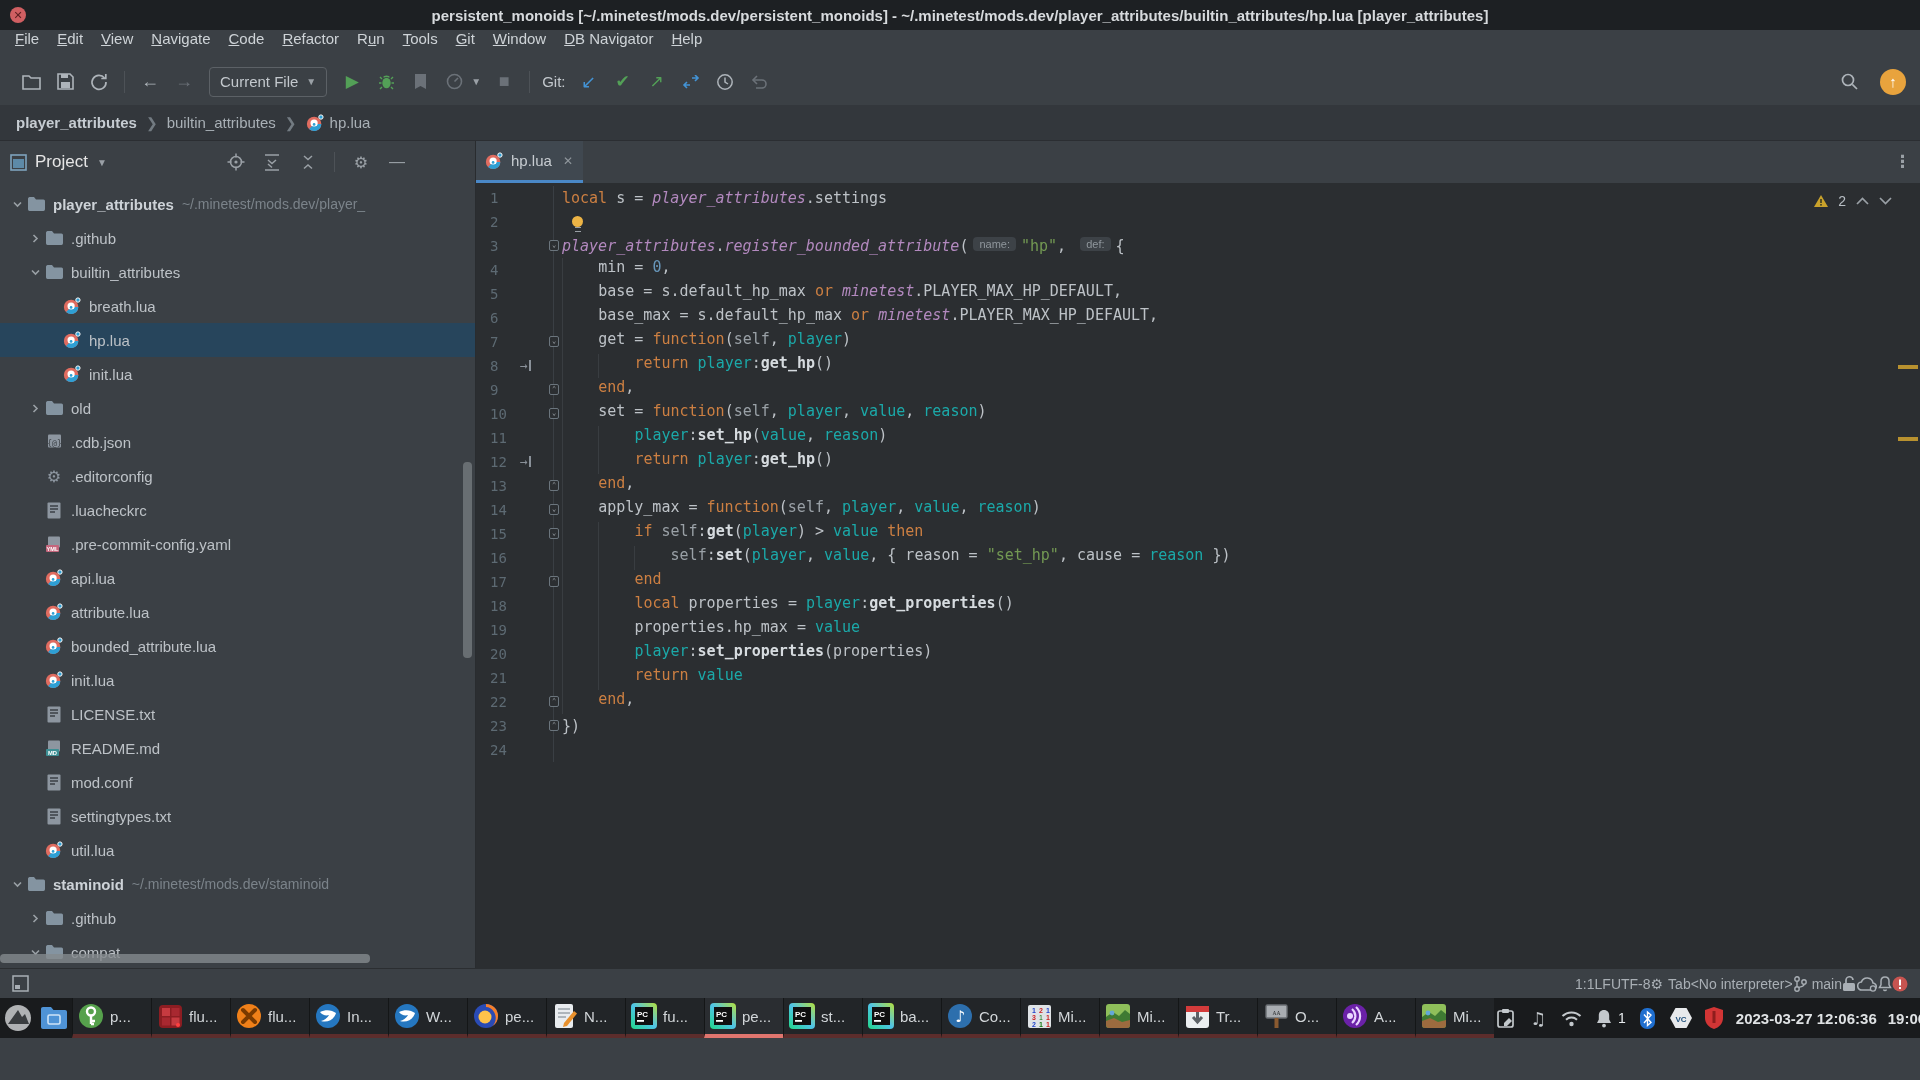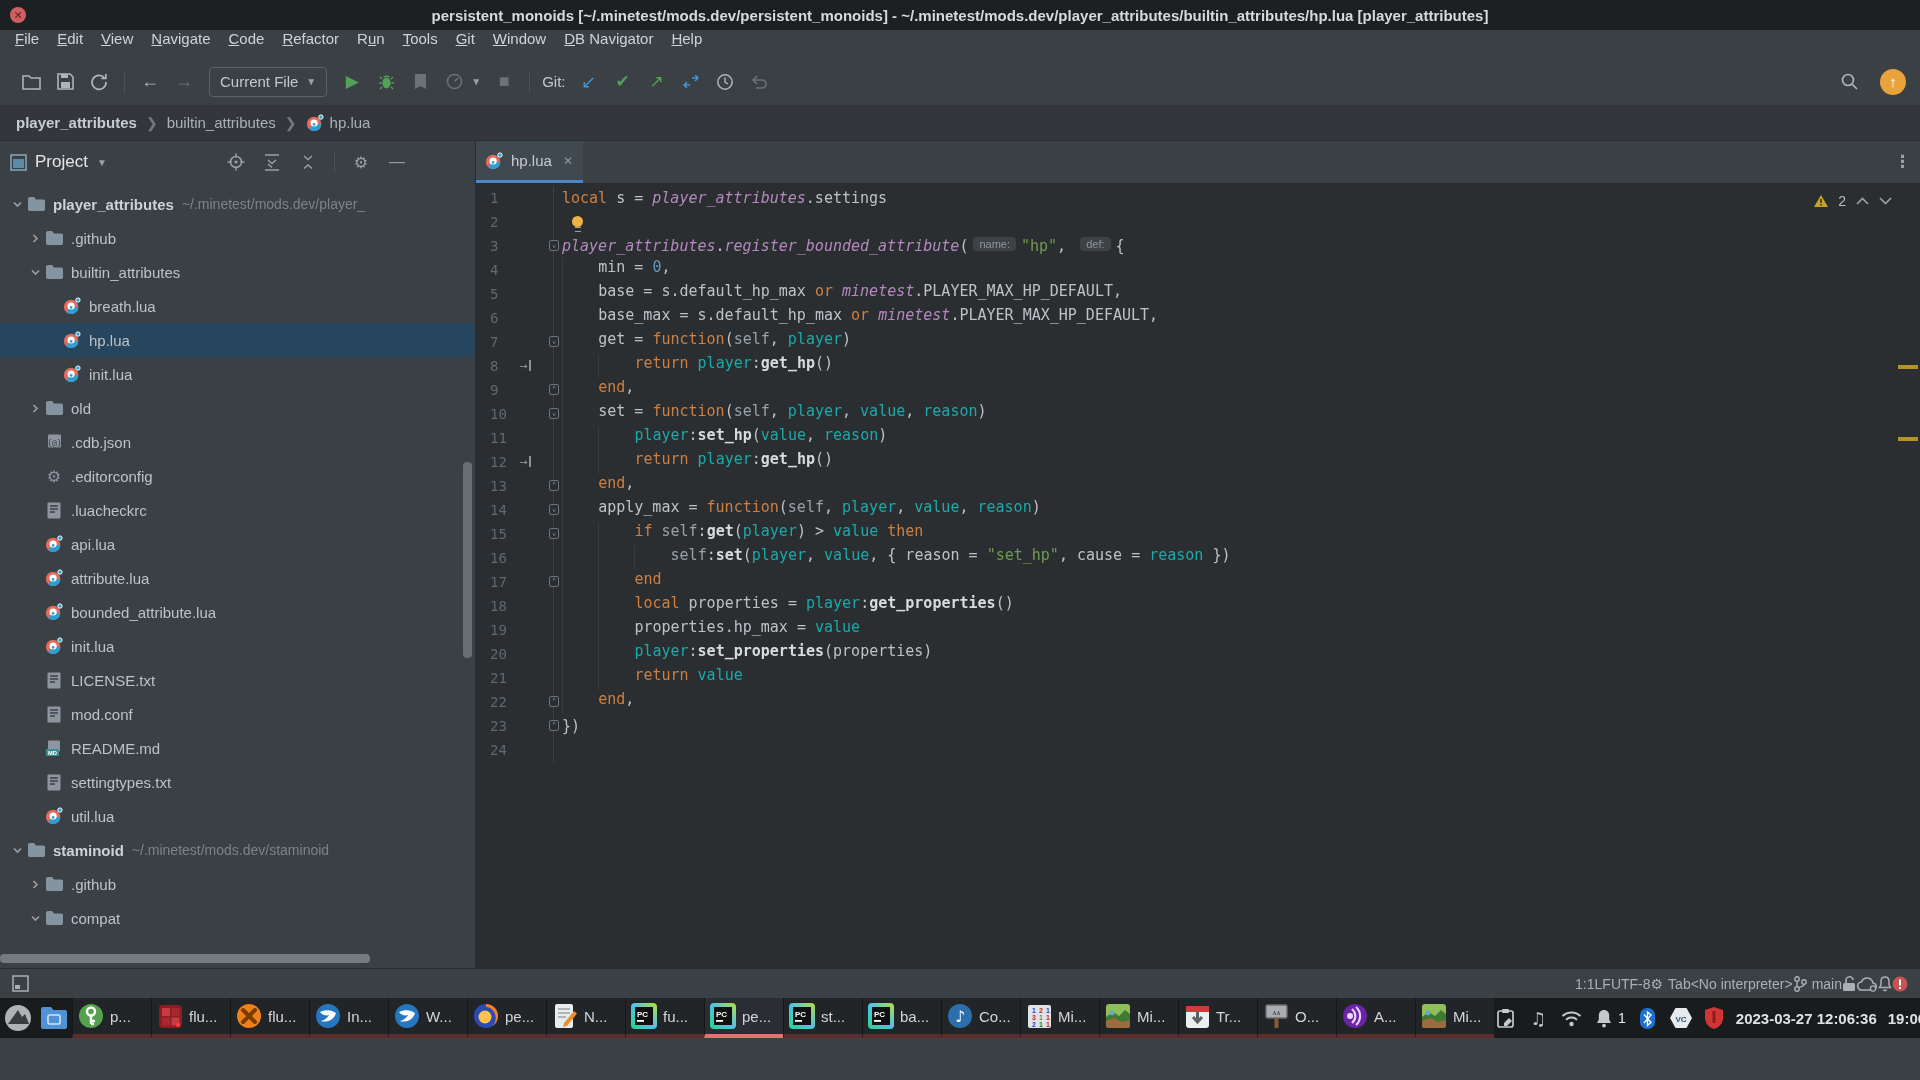--- a/index.html
+++ b/index.html
@@ -397,20 +397,32 @@
               <rect x="0.5" y="0.5" width="13" height="16" rx="1" fill="#8d96a0"></rect>
               <path d="M3 4h8M3 7h8M3 10h5" stroke="#3b4045" stroke-width="1.3"></path>
             </svg>
           </span>
           <span class="tname">.luacheckrc</span>
         </div>
         <div class="trow">
           <span class="t-ind" style="width: 26px;"></span>
           <span class="chev"></span>
           <span class="ticon">
+            <svg width="16" height="17" viewBox="0 0 16 17">
+              <rect x="2" y="0.5" width="12" height="11" rx="1" fill="#8d96a0"></rect>
+              <rect x="0" y="9" width="13" height="7" rx="1" fill="#c4667c"></rect>
+              <text x="6.5" y="14.6" font-size="5.6" fill="#fff" text-anchor="middle" font-weight="bold" font-family="sans-serif">YML</text>
+            </svg>
+          </span>
+          <span class="tname">.pre-commit-config.yaml</span>
+        </div>
+        <div class="trow">
+          <span class="t-ind" style="width: 26px;"></span>
+          <span class="chev"></span>
+          <span class="ticon">
             <svg width="18" height="18" viewBox="0 0 20 20">
               <circle cx="9" cy="11" r="8" fill="#e06c60"></circle>
               <path d="M9 11 H17 A8 8 0 0 1 3.4 16.6 Z" fill="#2e9fd4"></path>
               <circle cx="9" cy="10" r="4" fill="#fff"></circle>
               <rect x="5.6" y="10" width="6.8" height="3.4" rx="1.6" fill="#fff"></rect>
               <circle cx="9" cy="11.6" r="1.5" fill="#2e9fd4"></circle>
               <circle cx="16.6" cy="3.4" r="2.4" fill="#2e9fd4" stroke="#fff" stroke-width="1.1"></circle>
             </svg>
           </span>
           <span class="tname">api.lua</span>
@@ -468,38 +480,38 @@
               <rect x="0.5" y="0.5" width="13" height="16" rx="1" fill="#8d96a0"></rect>
               <path d="M3 4h8M3 7h8M3 10h5" stroke="#3b4045" stroke-width="1.3"></path>
             </svg>
           </span>
           <span class="tname">LICENSE.txt</span>
         </div>
         <div class="trow">
           <span class="t-ind" style="width: 26px;"></span>
           <span class="chev"></span>
           <span class="ticon">
-            <svg width="14" height="17" viewBox="0 0 14 17">
-              <rect x="0.5" y="0.5" width="13" height="16" rx="1" fill="#8d96a0"></rect>
-              <path d="M3 4h8M3 7h8M3 10h5" stroke="#3b4045" stroke-width="1.3"></path>
-            </svg>
-          </span>
-          <span class="tname">mod.conf</span>
-        </div>
-        <div class="trow">
-          <span class="t-ind" style="width: 26px;"></span>
-          <span class="chev"></span>
-          <span class="ticon">
             <svg width="16" height="17" viewBox="0 0 16 17">
               <rect x="2" y="0.5" width="12" height="11" rx="1" fill="#8d96a0"></rect>
               <rect x="0" y="9" width="13" height="7" rx="1" fill="#3d8f94"></rect>
               <text x="6.5" y="14.6" font-size="5.8" fill="#fff" text-anchor="middle" font-weight="bold" font-family="sans-serif">MD</text>
             </svg>
           </span>
           <span class="tname">README.md</span>
+        </div>
+        <div class="trow">
+          <span class="t-ind" style="width: 26px;"></span>
+          <span class="chev"></span>
+          <span class="ticon">
+            <svg width="14" height="17" viewBox="0 0 14 17">
+              <rect x="0.5" y="0.5" width="13" height="16" rx="1" fill="#8d96a0"></rect>
+              <path d="M3 4h8M3 7h8M3 10h5" stroke="#3b4045" stroke-width="1.3"></path>
+            </svg>
+          </span>
+          <span class="tname">mod.conf</span>
         </div>
         <div class="trow">
           <span class="t-ind" style="width: 26px;"></span>
           <span class="chev"></span>
           <span class="ticon">
             <svg width="14" height="17" viewBox="0 0 14 17">
               <rect x="0.5" y="0.5" width="13" height="16" rx="1" fill="#8d96a0"></rect>
               <path d="M3 4h8M3 7h8M3 10h5" stroke="#3b4045" stroke-width="1.3"></path>
             </svg>
           </span>

